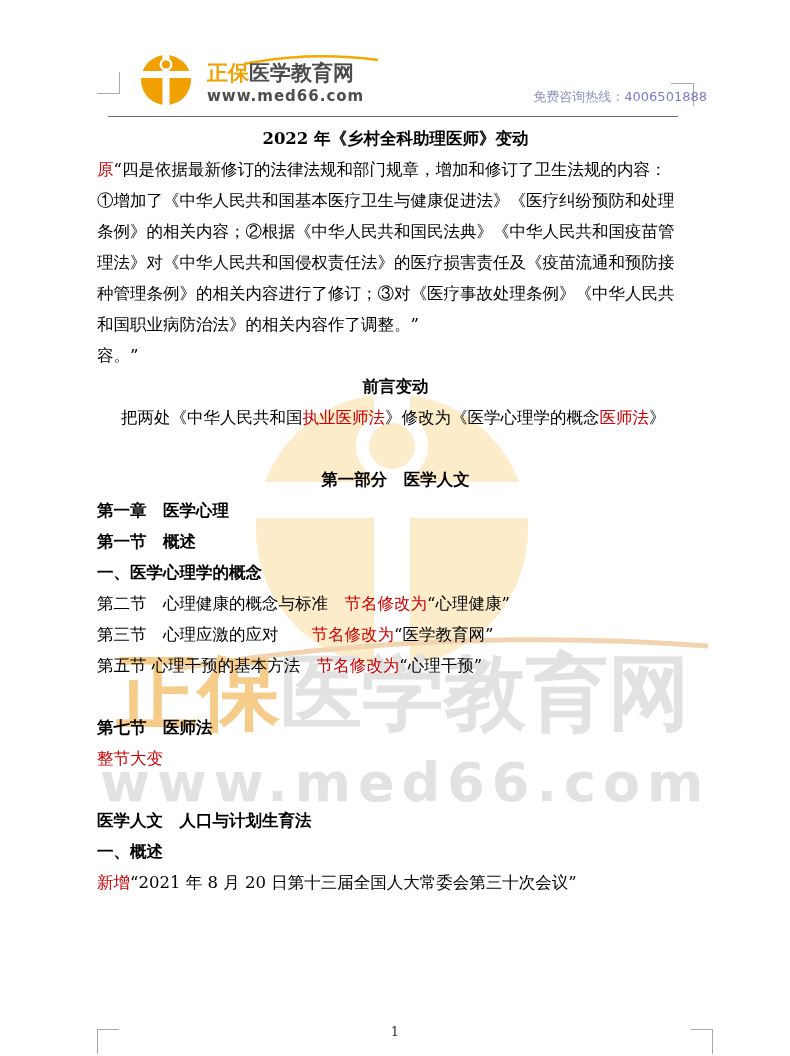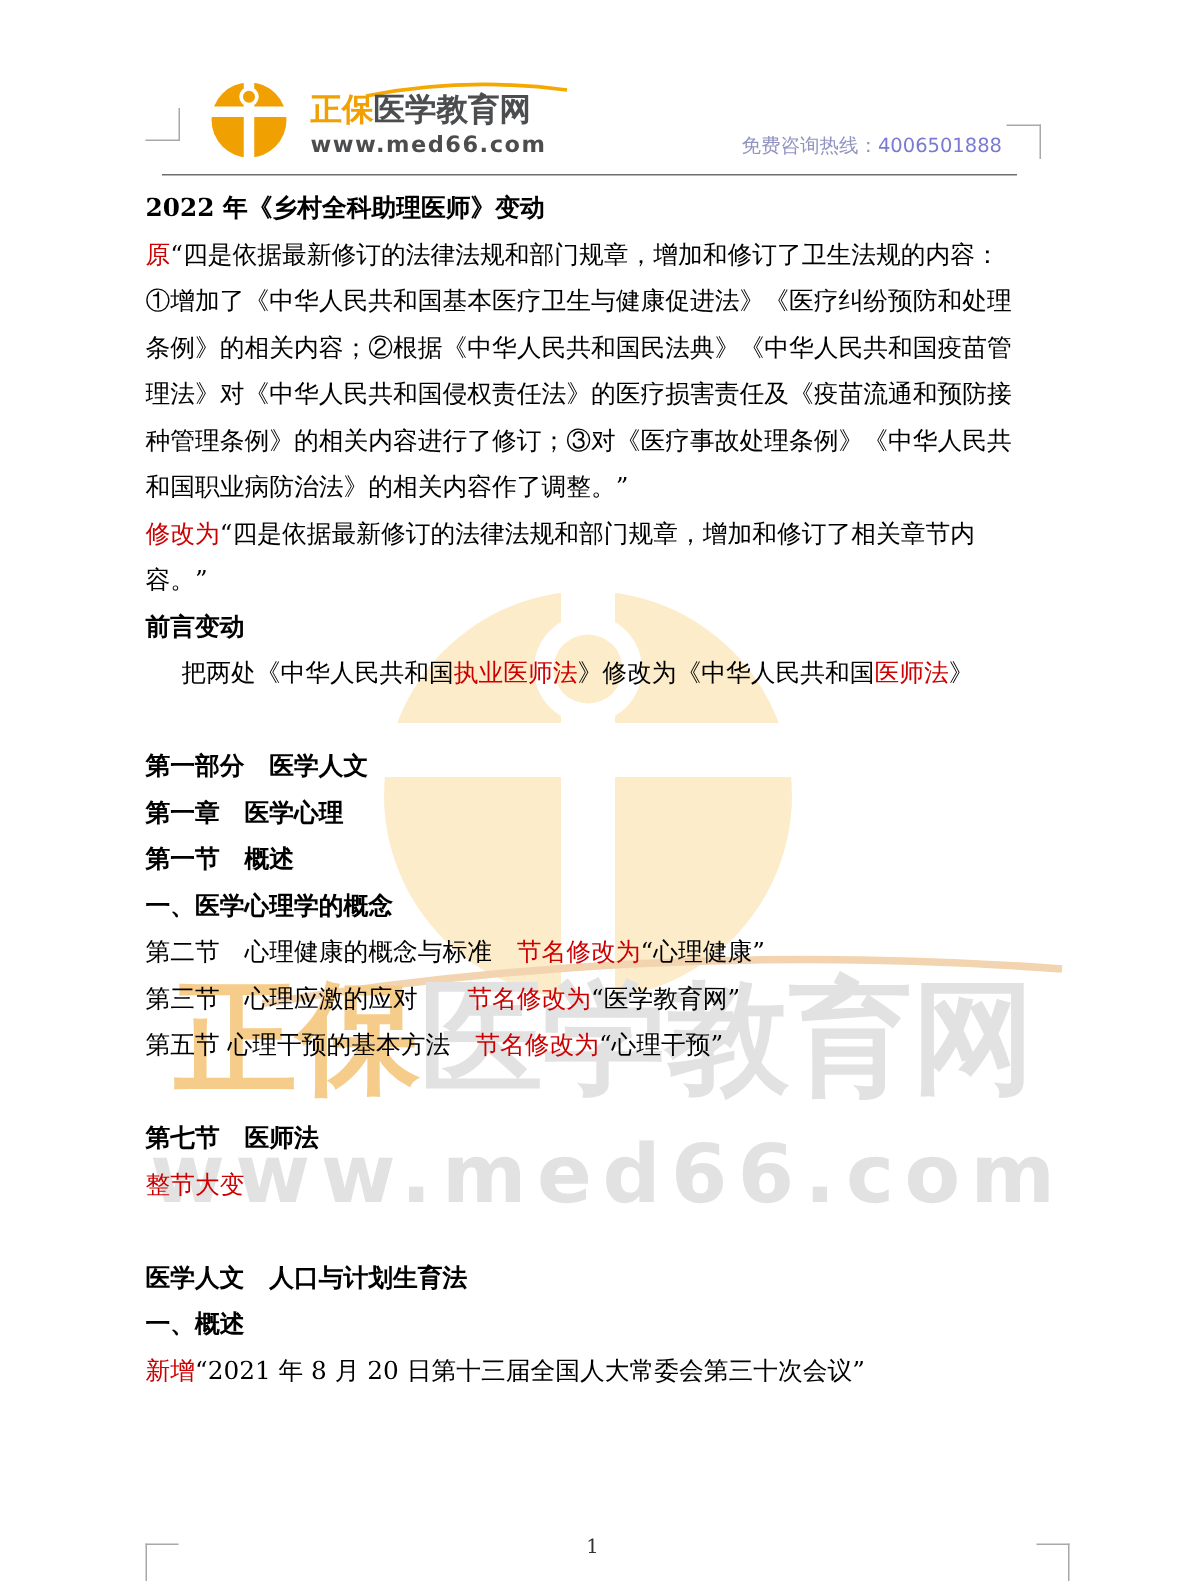--- a/index.html
+++ b/index.html
@@ -21,35 +21,35 @@
   .hdr{position:absolute;inset:0;z-index:2;}
   .logo-svg{position:absolute;left:140px;top:54px;}
   .brand{position:absolute;left:207px;top:62px;white-space:nowrap;
          font-family:"DejaVu Sans","Liberation Sans",sans-serif;font-weight:bold;font-size:21px;line-height:1.1;}
   .brand .b-or{color:#f0a000;}
   .brand .b-gr{color:#4c4d4f;}
   .brand-url{position:absolute;left:207px;top:87px;font-family:"DejaVu Sans","Liberation Sans",sans-serif;
              font-weight:bold;font-size:15px;letter-spacing:1px;color:#4c4d4f;white-space:nowrap;}
   .brand-swoosh{position:absolute;left:240px;top:50px;}
   .hotline{position:absolute;left:0;top:88px;width:668px;text-align:right;white-space:nowrap;
-           font-family:"DejaVu Sans","Liberation Sans",sans-serif;font-size:13px;}
+           font-family:"DejaVu Sans","Liberation Sans",sans-serif;font-size:13px;padding-left:39px;}
   .hotline .hl-label{color:#9193c0;}
   .hotline .hl-num{color:#7a7ad4;}
   .hdr-rule{position:absolute;left:108px;top:116px;width:570px;border-top:1.5px solid #6f6f6f;}
   
   .mark{position:absolute;z-index:1;}
   .mk-tl{left:97px;top:72px;width:22px;height:21px;border-right:1px solid #a8a8a8;border-bottom:1px solid #a8a8a8;}
   .mk-tr{left:671px;top:83px;width:22px;height:22px;border-top:1px solid #a8a8a8;border-right:1px solid #a8a8a8;}
   .mk-bl{left:97px;top:1029px;width:21px;height:24px;border-top:1px solid #a8a8a8;border-left:1px solid #a8a8a8;}
   .mk-br{left:691px;top:1029px;width:21px;height:24px;border-top:1px solid #a8a8a8;border-right:1px solid #a8a8a8;}
   
   .content{position:absolute;left:97px;top:123px;width:597px;z-index:1;
            font-size:16.5px;color:#000;}
   .ln{height:31px;line-height:31px;white-space:nowrap;}
-  .ln.ctr{text-align:left;}
+  .ln.ctr{text-align:center;}
   .ln.bld{font-weight:bold;}
   .ln .red{color:#cc0000;}
   .pageno{position:absolute;left:0;top:1024px;width:790px;text-align:center;z-index:1;
           font-size:13px;color:#333;}
 </style>
 </head>
 <body>
 
 <div class="page">
 
@@ -97,24 +97,23 @@
   </div>
 
   <div class="content" id="doc-lines">
       <div class="ln ctr bld"><span>2022 年《乡村全科助理医师》变动</span></div>
       <div class="ln"><span class="red">原</span><span>“四是依据最新修订的法律法规和部门规章，增加和修订了卫生法规的内容：</span></div>
       <div class="ln"><span>①增加了《中华人民共和国基本医疗卫生与健康促进法》《医疗纠纷预防和处理</span></div>
       <div class="ln"><span>条例》的相关内容；②根据《中华人民共和国民法典》《中华人民共和国疫苗管</span></div>
       <div class="ln"><span>理法》对《中华人民共和国侵权责任法》的医疗损害责任及《疫苗流通和预防接</span></div>
       <div class="ln"><span>种管理条例》的相关内容进行了修订；③对《医疗事故处理条例》《中华人民共</span></div>
       <div class="ln"><span>和国职业病防治法》的相关内容作了调整。”</span></div>
-      <div class="ln"><span class="red">修改为</span><span>“四是依据最新修订的法律法规和部门规章，增加和修订了相关章节内</span></div>
       <div class="ln"><span>容。”</span></div>
       <div class="ln ctr bld"><span>前言变动</span></div>
-      <div class="ln" style="padding-left: 24px;"><span>把两处《中华人民共和国</span><span class="red">执业医师法</span><span>》修改为《中华人民共和国</span><span class="red">医师法</span><span>》</span></div>
+      <div class="ln" style="padding-left: 24px;"><span>把两处《中华人民共和国</span><span class="red">执业医师法</span><span>》修改为《医学心理学的概念</span><span class="red">医师法</span><span>》</span></div>
       <div class="ln"></div>
       <div class="ln ctr bld"><span>第一部分　医学人文</span></div>
       <div class="ln bld"><span>第一章　医学心理</span></div>
       <div class="ln bld"><span>第一节　概述</span></div>
       <div class="ln bld"><span>一、医学心理学的概念</span></div>
       <div class="ln"><span>第二节　心理健康的概念与标准　</span><span class="red">节名修改为</span><span>“心理健康”</span></div>
       <div class="ln"><span>第三节　心理应激的应对　　</span><span class="red">节名修改为</span><span>“医学教育网”</span></div>
       <div class="ln"><span>第五节 心理干预的基本方法　</span><span class="red">节名修改为</span><span>“心理干预”</span></div>
       <div class="ln"></div>
       <div class="ln bld"><span>第七节　医师法</span></div>

